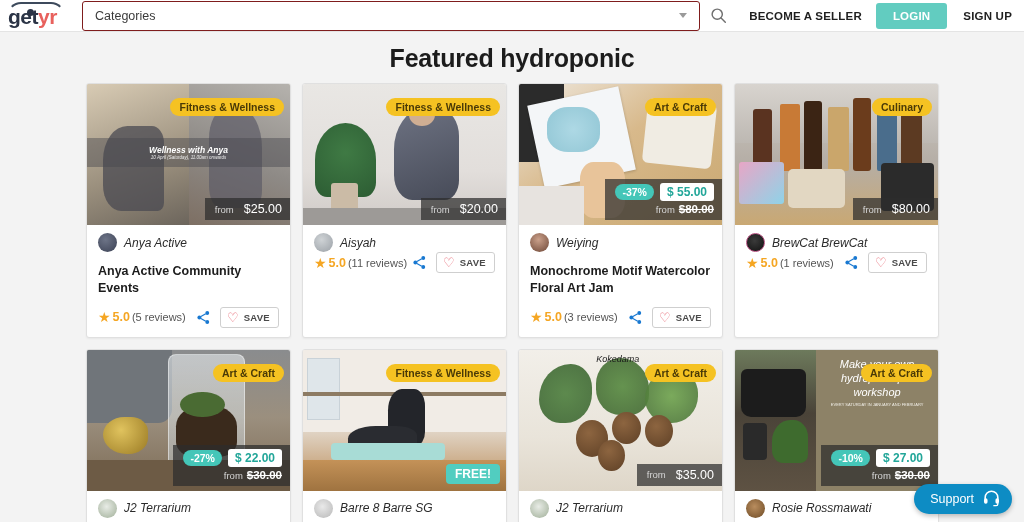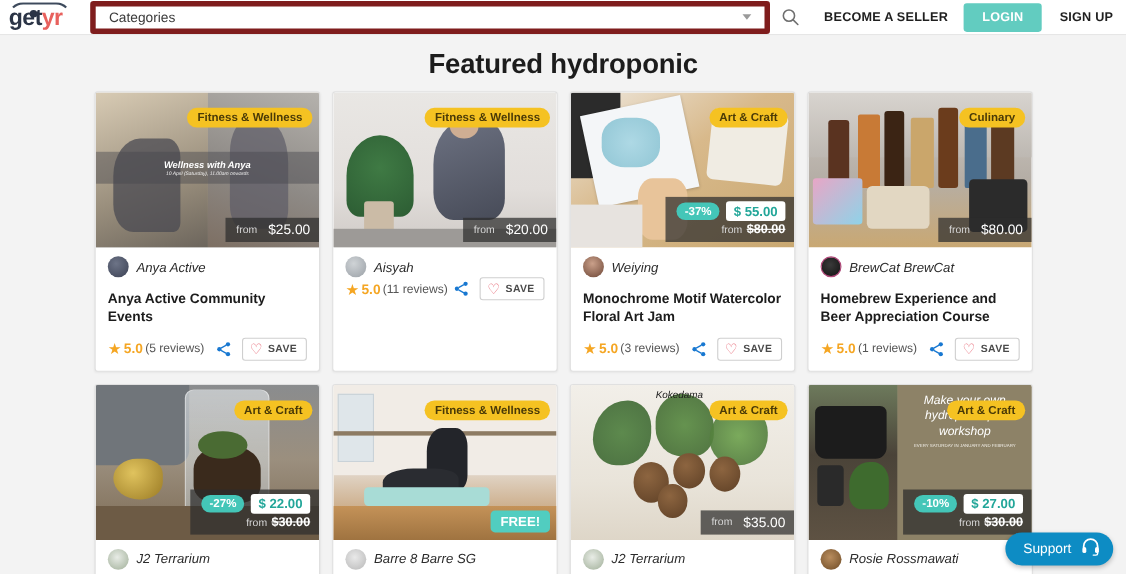--- a/index.html
+++ b/index.html
@@ -33,21 +33,21 @@
     position:absolute; left:7px; top:2px; width:58px; height:14px;
     border:2px solid #3d4a5c; border-bottom:none;
     border-radius:30px 30px 0 0; border-left-color:transparent; border-right-color:transparent;
   }
   .logo-dot {
     position:absolute; left:27px; top:9px; width:7px; height:7px;
     background:#2b3446; border-radius:50%;
   }
   .cat-select {
     width:618px; height:30px; margin-left:2px;
-    border:5px solid #7f1d1d; border-radius:3px; background:#fff;
+    border:1px solid #7f1d1d; border-radius:3px; background:#fff;
     display:flex; align-items:center; padding:0 8px 0 12px;
     font-size:12.5px; color:#3b3b3b;
   }
   .cat-label { flex:1; }
   .chev {
     width:0;height:0;border-left:4px solid transparent;border-right:4px solid transparent;
     border-top:5px solid #9a9a9a; margin-right:4px;
   }
   .hdr-right { display:flex; align-items:center; margin-left:auto; height:32px; }
   .search-icon { width:34px; display:flex; justify-content:center; align-items:center; }
@@ -349,21 +349,20 @@
           <span class="from-lbl">from</span>
           <span class="price-plain">$80.00</span>
         </div>
       </div>
     </div>
     <div class="cbody">
       <div class="vendor">
         <div class="avatar" style="background:radial-gradient(circle at 45% 40%,#3a3a3a,#111);border:1px solid #b04a7a;"></div>
         <div class="vendor-name">BrewCat BrewCat</div>
       </div>
-      <div class="ctitle">Homebrew Experience and Beer Appreciation Course</div>
       <div class="cfoot">
         <div class="rating">
           <span class="star">★</span>
           <span class="score">5.0</span>
           <span class="reviews">(1 reviews)</span>
         </div>
         <div class="share-icon">
           <svg width="15" height="15" viewBox="0 0 20 20">
               <circle cx="15" cy="4" r="2.6" fill="#1878d1"></circle>
               <circle cx="15" cy="16" r="2.6" fill="#1878d1"></circle>

